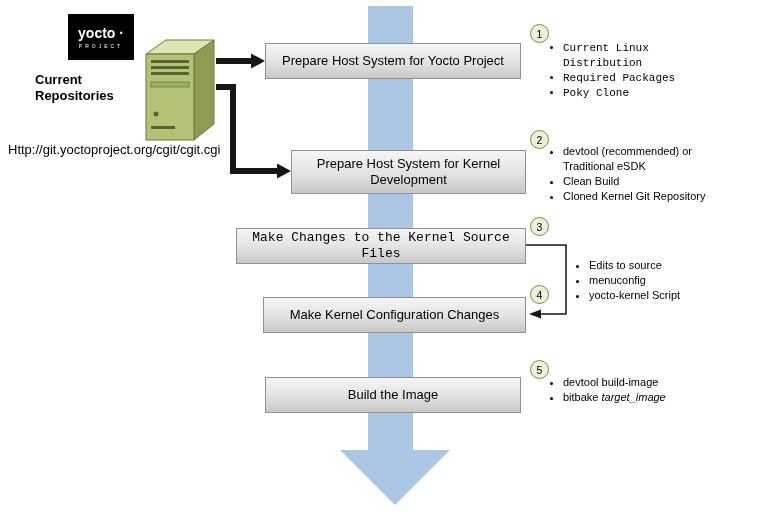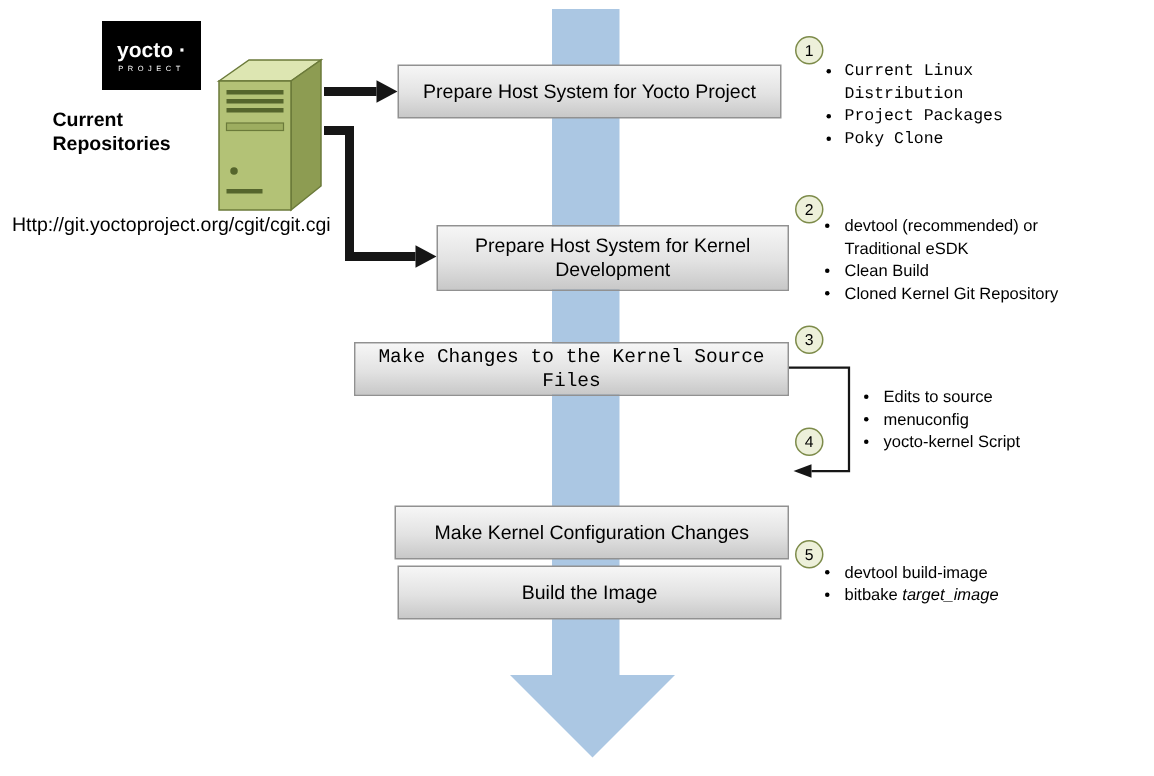--- a/index.html
+++ b/index.html
@@ -40,21 +40,21 @@
   
   .box{
     position:absolute;z-index:2;display:flex;align-items:center;justify-content:center;
     text-align:center;font-size:13px;line-height:16px;padding:17px 4px;box-sizing:border-box;
     background:linear-gradient(180deg,#f6f6f6 0%,#e2e2e2 55%,#c8c8c8 100%);
     border:1px solid #919191;
   }
   .box1{left:265px;top:43px;width:256px;height:34px;}
   .box2{left:291px;top:150px;width:235px;height:44px;}
   .box3{left:236px;top:228px;width:290px;height:29px;font-family:Liberation Mono, monospace;}
-  .box4{left:263px;top:297px;width:263px;height:33px;margin-top:40px;}
+  .box4{left:263px;top:297px;width:263px;height:33px;}
   .box5{left:265px;top:377px;width:256px;height:33px;}
   
   .circle{
     position:absolute;z-index:2;width:17px;height:17px;border-radius:50%;
     background:#edf0da;border:1.5px solid #7d8b4a;box-sizing:content-box;
     display:flex;align-items:center;justify-content:center;font-size:10.5px;
   }
   .c1{left:530px;top:24px;} .c2{left:530px;top:130px;} .c3{left:530px;top:217px;}
   .c4{left:530px;top:285px;} .c5{left:530px;top:360px;}
   
@@ -112,21 +112,21 @@
 
   <div class="circle c1">1</div>
   <div class="circle c2">2</div>
   <div class="circle c3">3</div>
   <div class="circle c4">4</div>
   <div class="circle c5">5</div>
 
   <div class="bullets bl1">
     <ul>
       <li>Current Linux Distribution</li>
-      <li>Project Packages</li>
+      <li>Required Packages</li>
       <li>Poky Clone</li>
     </ul>
   </div>
 
   <div class="bullets bl2">
     <ul>
       <li>devtool (recommended) or Traditional eSDK</li>
       <li>Clean Build</li>
       <li>Cloned Kernel Git Repository</li>
     </ul>

